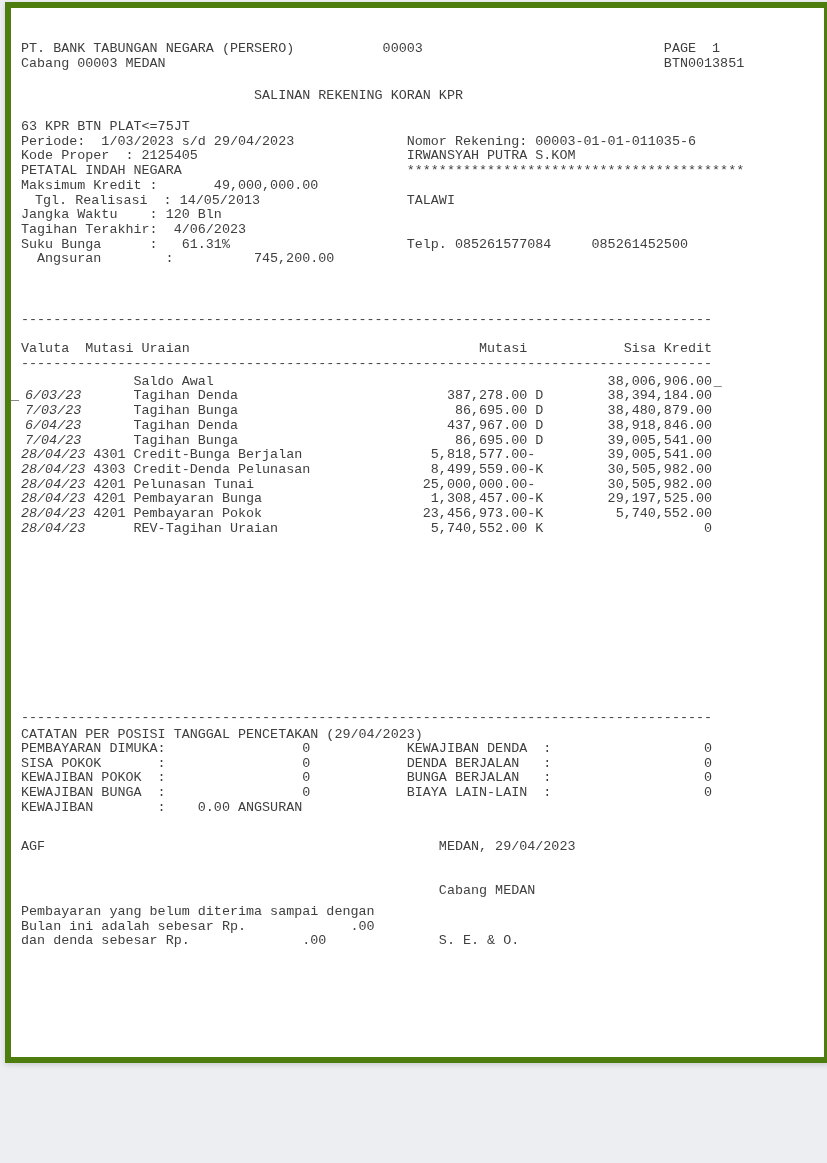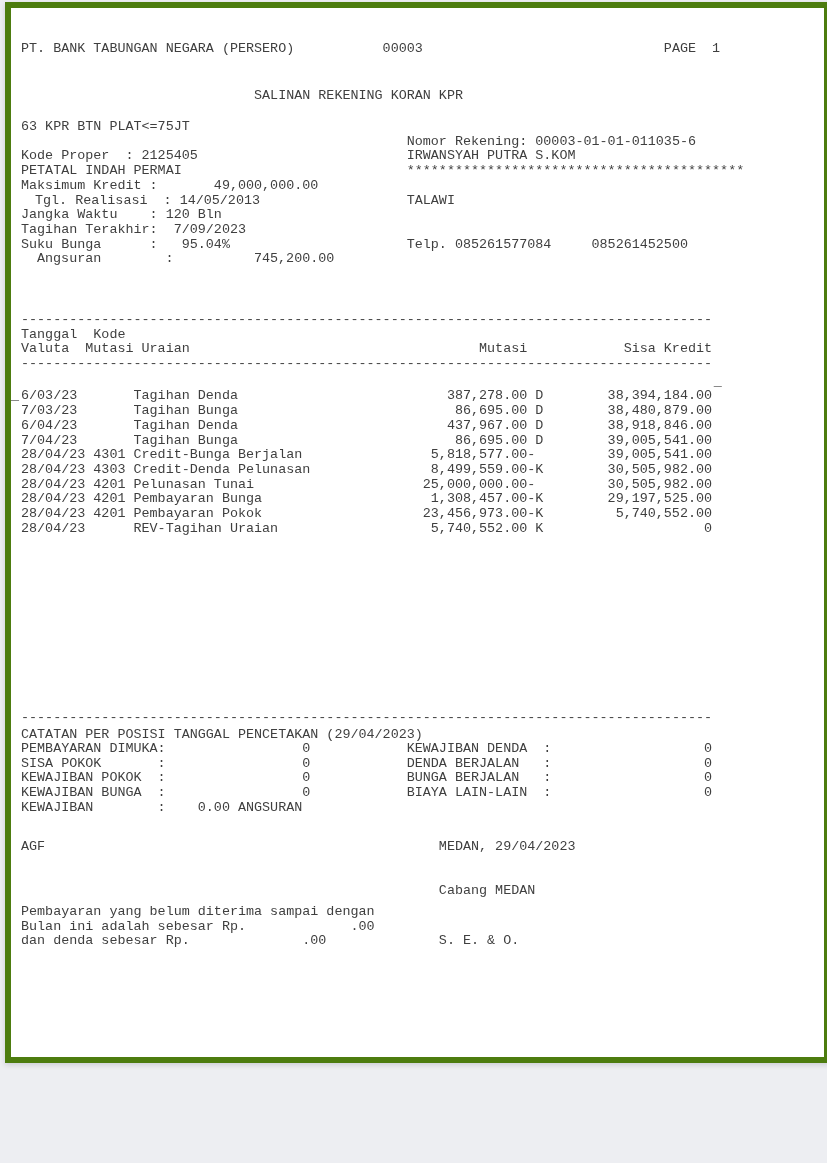--- a/index.html
+++ b/index.html
@@ -28,96 +28,106 @@
   }
   .ln{
     position:absolute;left:0;
     width:91ch;height:14.7px;
     white-space:pre;
   }
   .f{
     position:absolute;top:0;
     white-space:pre;
   }
-  .date{left:0;width:8ch;text-align:left;}
+  .date{left:0;width:8ch;text-align:center;font-style:italic;}
   .kode{left:9ch;}
   .uraian{left:14ch;}
   .amt{right:28ch;}
   .sfx{left:63ch;}
   .sisa{right:5ch;}
   .mark{position:absolute;white-space:pre;}
 </style>
 </head>
 <body>
 
 <div class="canvas">
   <div class="page">
     <div class="content">
 
       <div class="ln" style="top:34px">
         <span class="f" style="left:0">PT. BANK TABUNGAN NEGARA (PERSERO)</span>
         <span class="f" style="left:45ch">00003</span>
         <span class="f" style="left:80ch">PAGE  1</span>
       </div>
+      <div class="ln" style="top:48.7px">
+        <span class="f" style="left:0">Cabang 00003 MEDAN</span>
+        <span class="f" style="left:80ch">BTN0013851</span>
+      </div>
 
       <div class="ln" style="top:81px">
         <span class="f" style="left:29ch">SALINAN REKENING KORAN KPR</span>
       </div>
 
       <div class="ln" style="top:112px">
         <span class="f" style="left:0">63 KPR BTN PLAT&lt;=75JT</span>
         <span class="f" style="left:48ch"></span>
       </div>
       <div class="ln" style="top:126.7px">
+        <span class="f" style="left:0">Periode:  1/03/2023 s/d 29/04/2023</span>
         <span class="f" style="left:48ch">Nomor Rekening: 00003-01-01-011035-6</span>
       </div>
       <div class="ln" style="top:141.4px">
         <span class="f" style="left:0">Kode Proper  : 2125405</span>
         <span class="f" style="left:48ch">IRWANSYAH PUTRA S.KOM</span>
       </div>
       <div class="ln" style="top:156.1px">
-        <span class="f" style="left:0">PETATAL INDAH PERMAI</span>
+        <span class="f" style="left:0">PETATAL INDAH NEGARA</span>
         <span class="f" style="left:48ch">******************************************</span>
       </div>
       <div class="ln" style="top:170.8px">
         <span class="f" style="left:0">Maksimum Kredit :       49,000,000.00</span>
       </div>
       <div class="ln" style="top:185.5px">
         <span class="f" style="left:14px">Tgl. Realisasi  : 14/05/2013</span>
         <span class="f" style="left:48ch">TALAWI</span>
       </div>
       <div class="ln" style="top:200.2px">
         <span class="f" style="left:0">Jangka Waktu    : 120 Bln</span>
       </div>
       <div class="ln" style="top:214.9px">
-        <span class="f" style="left:0">Tagihan Terakhir:  7/09/2023</span>
+        <span class="f" style="left:0">Tagihan Terakhir:  4/06/2023</span>
       </div>
       <div class="ln" style="top:229.6px">
-        <span class="f" style="left:0">Suku Bunga      :   95.04%</span>
+        <span class="f" style="left:0">Suku Bunga      :   61.31%</span>
         <span class="f" style="left:48ch">Telp. 085261577084     085261452500</span>
       </div>
       <div class="ln" style="top:244.3px">
         <span class="f" style="left:16px">Angsuran        :          745,200.00</span>
       </div>
 
       <div class="ln" style="top:305px">
         <span class="f" style="left:0">--------------------------------------------------------------------------------------</span>
-      </div>
-      <div class="ln" style="top:319.7px">
-        <span class="f" style="left:0">Tanggal  Kode</span>
       </div>
       <div class="ln" style="top:334.4px">
         <span class="f" style="left:0">Valuta  Mutasi Uraian</span>
         <span class="f amt">Mutasi</span>
         <span class="f sisa">Sisa Kredit</span>
       </div>
       <div class="ln" style="top:349.1px">
         <span class="f" style="left:0">--------------------------------------------------------------------------------------</span>
       </div>
 
+      <div class="ln" style="top:366.7px">
+        <span class="f date"></span>
+        <span class="f kode"></span>
+        <span class="f uraian">Saldo Awal</span>
+        <span class="f amt"></span>
+        <span class="f sfx"></span>
+        <span class="f sisa">38,006,906.00</span>
+      </div>
       <div class="ln" style="top:381.4px">
         <span class="f date">6/03/23</span>
         <span class="f kode"></span>
         <span class="f uraian">Tagihan Denda</span>
         <span class="f amt">387,278.00</span>
         <span class="f sfx"> D</span>
         <span class="f sisa">38,394,184.00</span>
       </div>
       <div class="ln" style="top:396.1px">
         <span class="f date">7/03/23</span>

